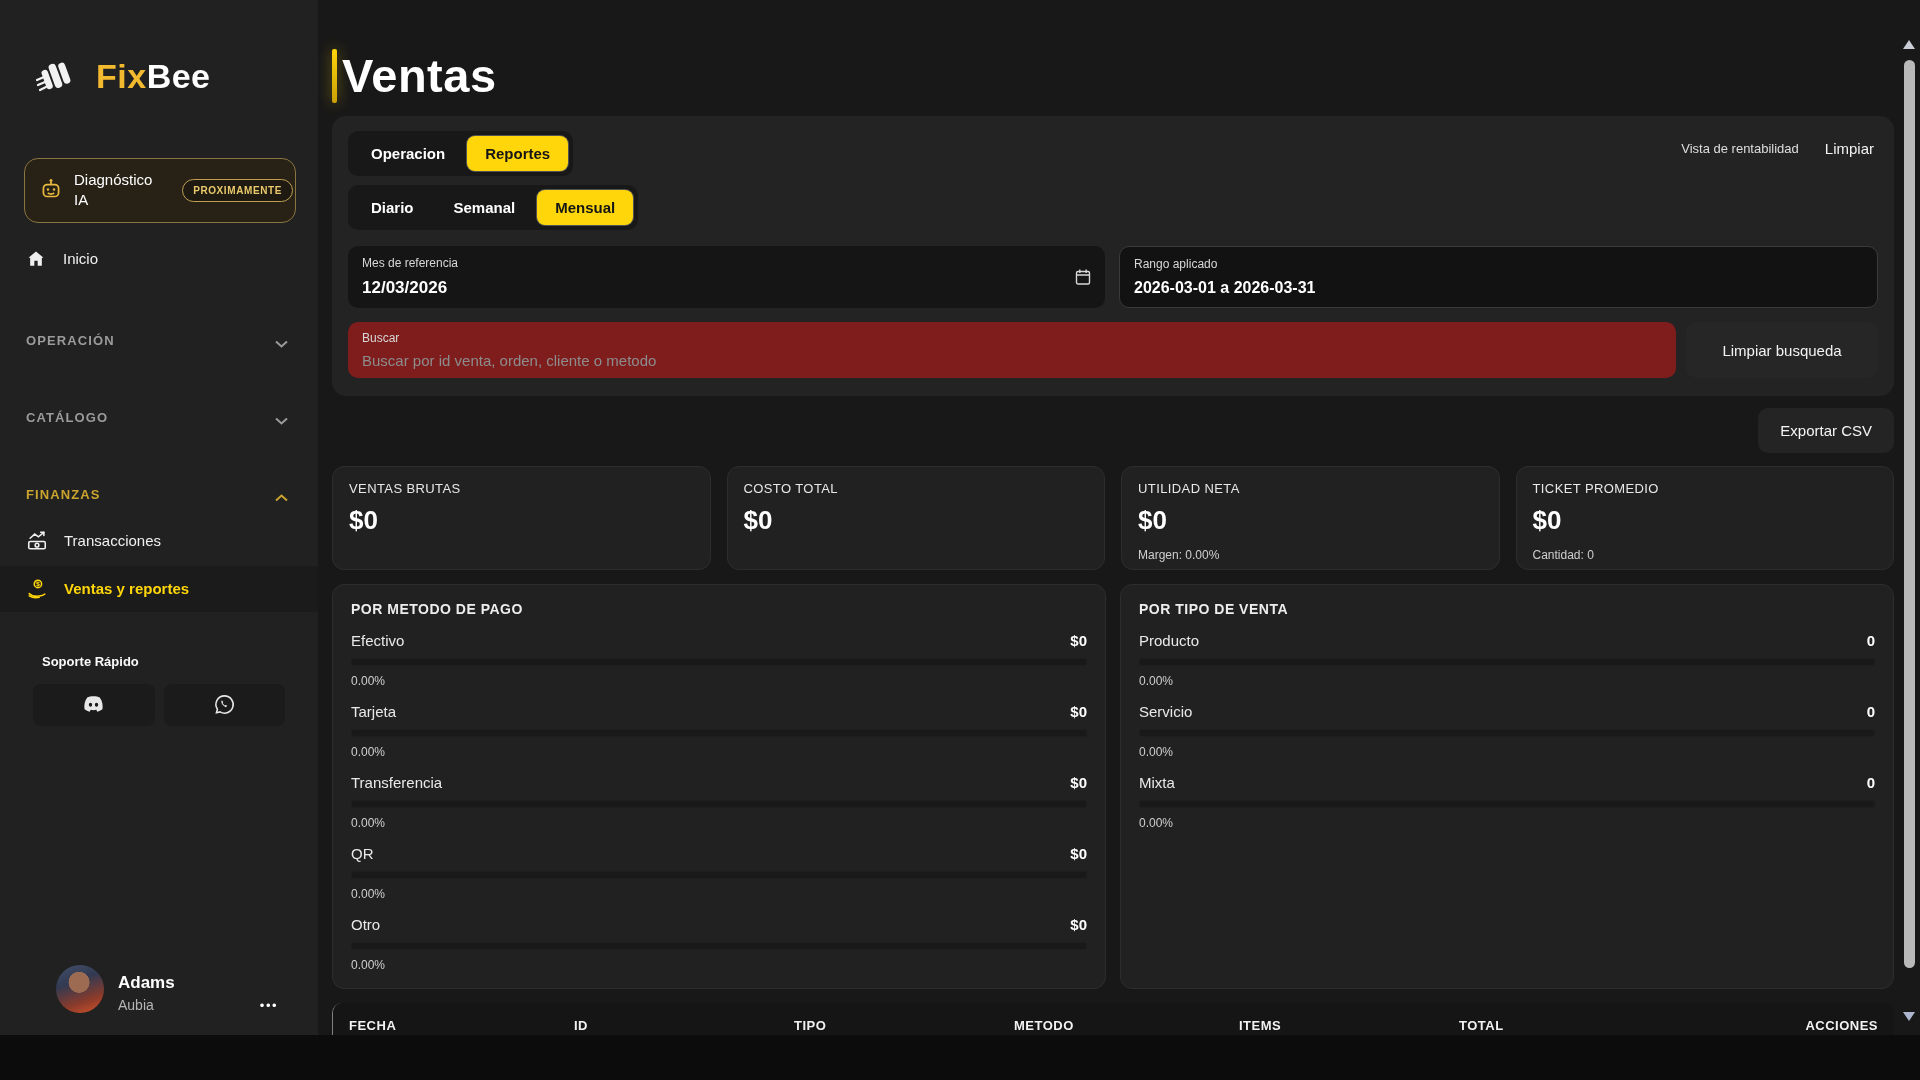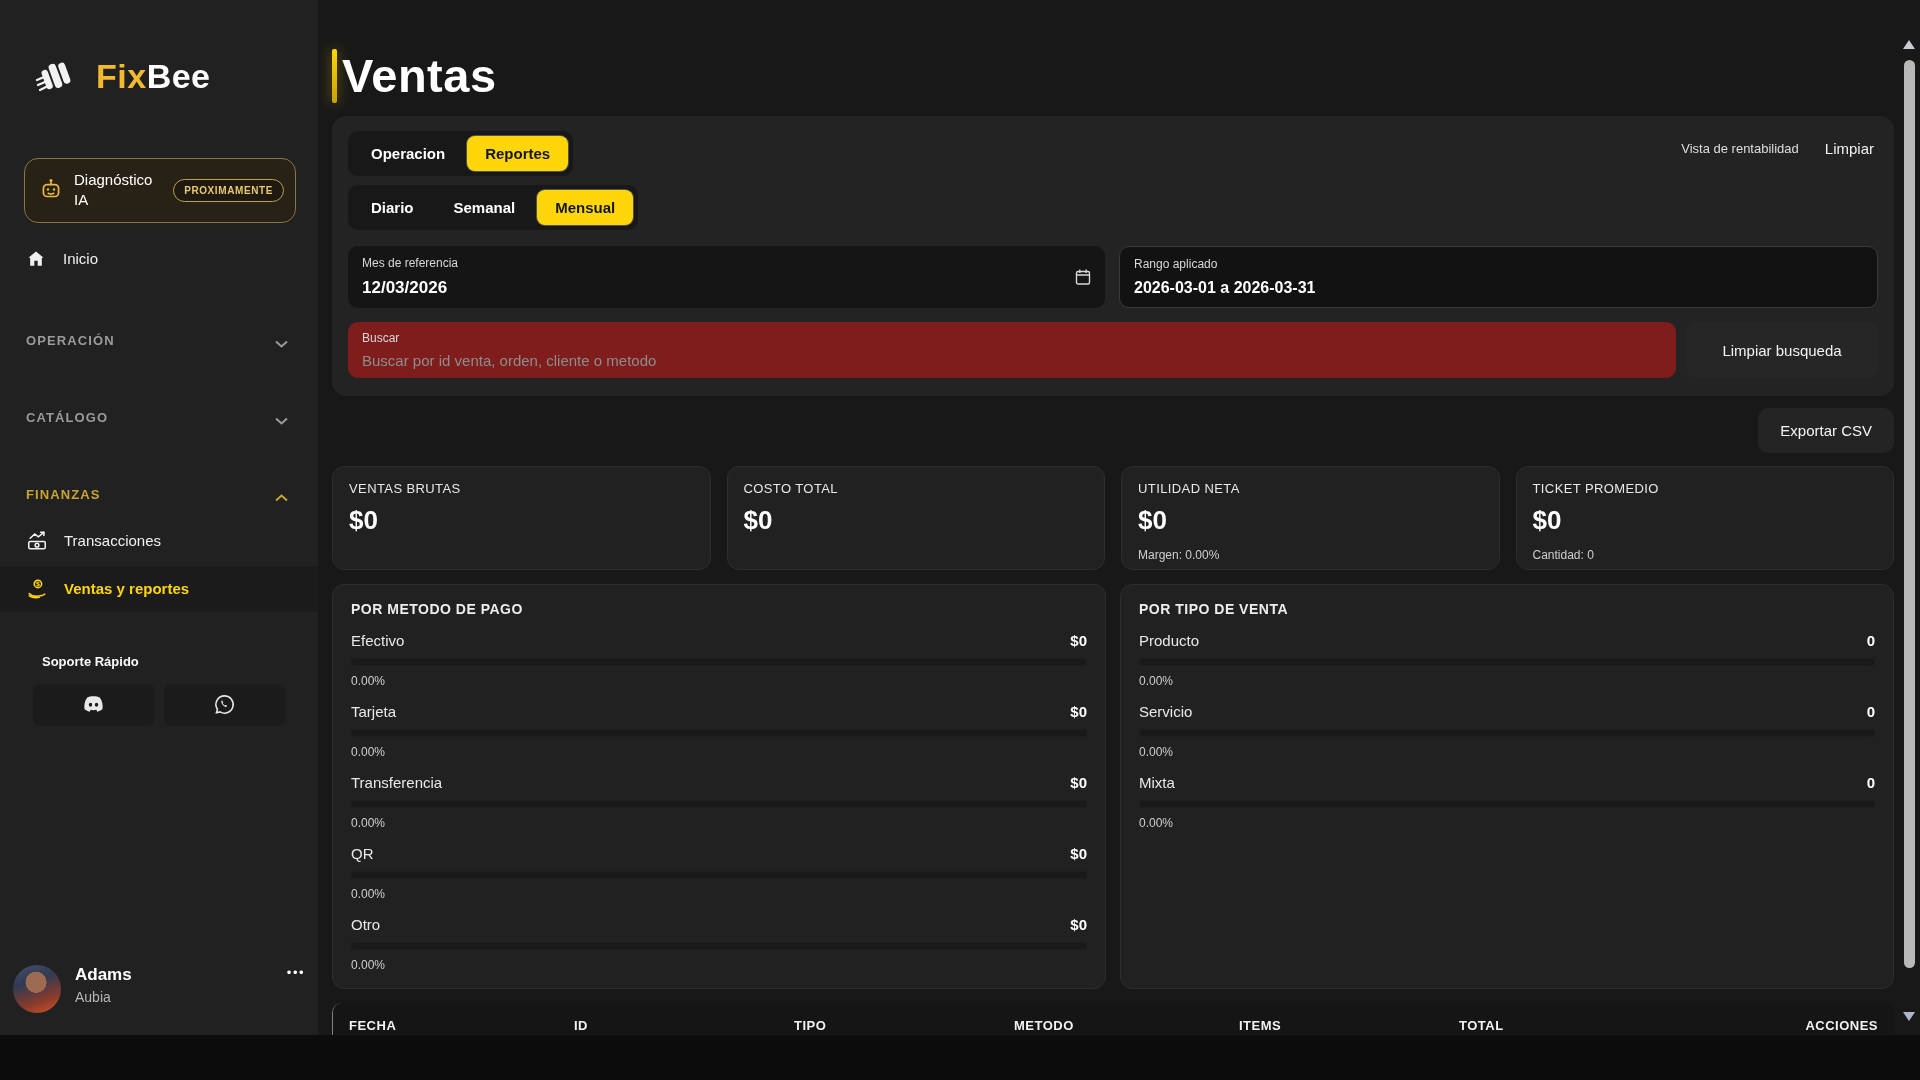--- a/index.html
+++ b/index.html
@@ -7,21 +7,21 @@
               font-family:"Liberation Sans", sans-serif; }
   .app { position:relative; width:1920px; height:1035px; background:#181818; overflow:hidden; }
 
   
   .sidebar { position:absolute; left:0; top:0; bottom:0; width:318px; background:#212121; }
   .logo-row { display:flex; align-items:center; gap:16px; padding:56px 0 0 34px; }
   .logo-text { font-size:34px; font-weight:700; letter-spacing:.5px; }
   .logo-fix { color:#f3ba2f; } .logo-bee { color:#ffffff; }
 
   .diag-card { display:flex; align-items:center; gap:10px; margin:62px 22px 0 24px;
-               padding:11px 11px 11px 13px; background:#282216; border:1px solid #8a7640;
+               padding:11px 2px 11px 13px; background:#282216; border:1px solid #8a7640;
                border-radius:14px; cursor:pointer; }
   .diag-label { font-size:15px; color:#ffffff; line-height:1.35; }
   .diag-badge { margin-left:auto; font-size:10px; font-weight:bold; color:#e9c96b;
                 letter-spacing:.6px; border:1px solid #bfa050; border-radius:999px;
                 padding:5px 10px; background:rgba(0,0,0,.22); white-space:nowrap; }
 
   .nav-item { display:flex; align-items:center; gap:17px; padding:12px 26px;
               color:#f0f0f0; font-size:15px; cursor:pointer; }
   .nav-item.first { margin-top:14px; }
   .nav-section { display:flex; justify-content:space-between; align-items:flex-end;
@@ -31,22 +31,22 @@
   .nav-section.finanzas { color:#caa42e; }
   .nav-sub { display:flex; align-items:center; gap:16px; padding:12px 26px;
              color:#f0f0f0; font-size:15px; cursor:pointer; margin-top:6px; }
   .nav-sub.active { color:#ffd60a; font-weight:bold; background:rgba(0,0,0,.18); margin-top:2px; }
 
   .soporte-label { margin-top:42px; padding-left:42px; font-size:13px; font-weight:bold; color:#fafafa; }
   .soporte-btns { display:flex; gap:9px; margin:15px 33px 0; }
   .soporte-btn { flex:1; height:42px; background:#1b1b1b; border:none; border-radius:8px;
                  display:flex; align-items:center; justify-content:center; cursor:pointer; }
 
-  .profile { position:absolute; left:0; right:0; bottom:22px; display:flex;
-             align-items:flex-start; padding:0 13px; gap:14px; }
+  .profile { position:absolute; left:16px; right:0; bottom:22px; display:flex;
+             align-items:flex-end; padding:0 40px; gap:14px; }
   .avatar { width:48px; height:48px; border-radius:50%; flex:0 0 48px;
             background:
               radial-gradient(circle at 48% 36%, #9c6b52 0 26%, rgba(0,0,0,0) 27%),
               linear-gradient(160deg, #47506b 0%, #313a52 35%, #8c3b2a 72%, #d3542e 100%); }
   .profile-name { font-size:17px; font-weight:bold; color:#ffffff; }
   .profile-org { font-size:14px; color:#b5b5b5; margin-top:4px; }
   .profile-menu { margin-left:auto; color:#ffffff; font-size:13px; letter-spacing:1.5px; cursor:pointer; }
 
   
   .main { position:absolute; left:318px; right:0; top:0; bottom:0; padding:0 26px 0 14px; overflow:hidden; }

